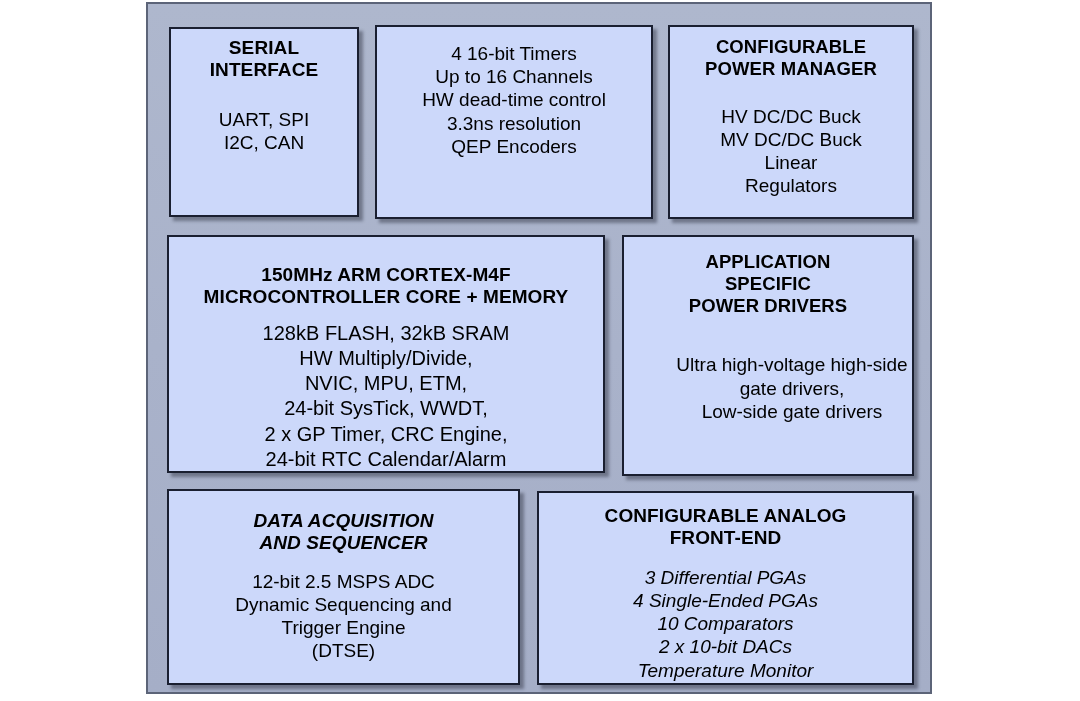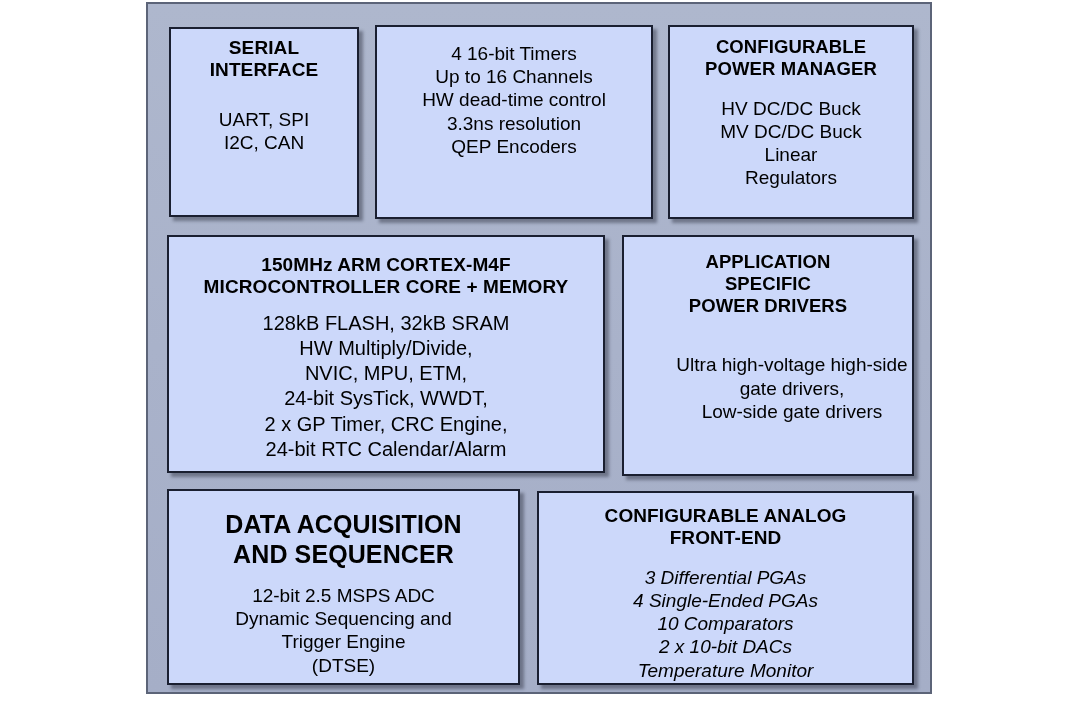--- a/index.html
+++ b/index.html
@@ -71,45 +71,46 @@
   #blk-pwm {
     left: 227px; top: 21px; width: 278px; height: 194px;
     padding-top: 8px;
   }
   #blk-pwm .title { font-size: 19px; }
   #blk-pwm .body  { font-size: 19px; margin-top: 7px; }
 
   #blk-power {
     left: 520px; top: 21px; width: 246px; height: 194px;
     padding-top: 9px;
+    gap: 8px;
   }
   #blk-power .title { font-size: 18.5px; }
   #blk-power .body  { font-size: 19px; margin-top: 17px; }
 
   
   #blk-core {
     left: 19px; top: 231px; width: 438px; height: 238px;
-    padding-top: 17px;
+    padding-top: 27px;
   }
   #blk-core .title { font-size: 19px; }
   #blk-core .body  { font-size: 20px; margin-top: 12px; line-height: 1.26; }
 
   #blk-aps {
     left: 474px; top: 231px; width: 292px; height: 241px;
     padding-top: 14px;
   }
   #blk-aps .title { font-size: 18.5px; }
   #blk-aps .body  { font-size: 19px; margin-top: 37px; margin-left: 48px; }
 
   
   #blk-daq {
     left: 19px; top: 485px; width: 353px; height: 196px;
     padding-top: 19px;
   }
-  #blk-daq .title { font-size: 25px; }
+  #blk-daq .title { font-size: 19px; font-style: italic; }
   #blk-daq .body  { font-size: 19px; margin-top: 15px; }
 
   #blk-afe {
     left: 389px; top: 487px; width: 377px; height: 194px;
     padding-top: 12px;
   }
   #blk-afe .title { font-size: 19px; }
   #blk-afe .body  { font-size: 19px; margin-top: 16px; font-style: italic; }
 </style>
 </head>

